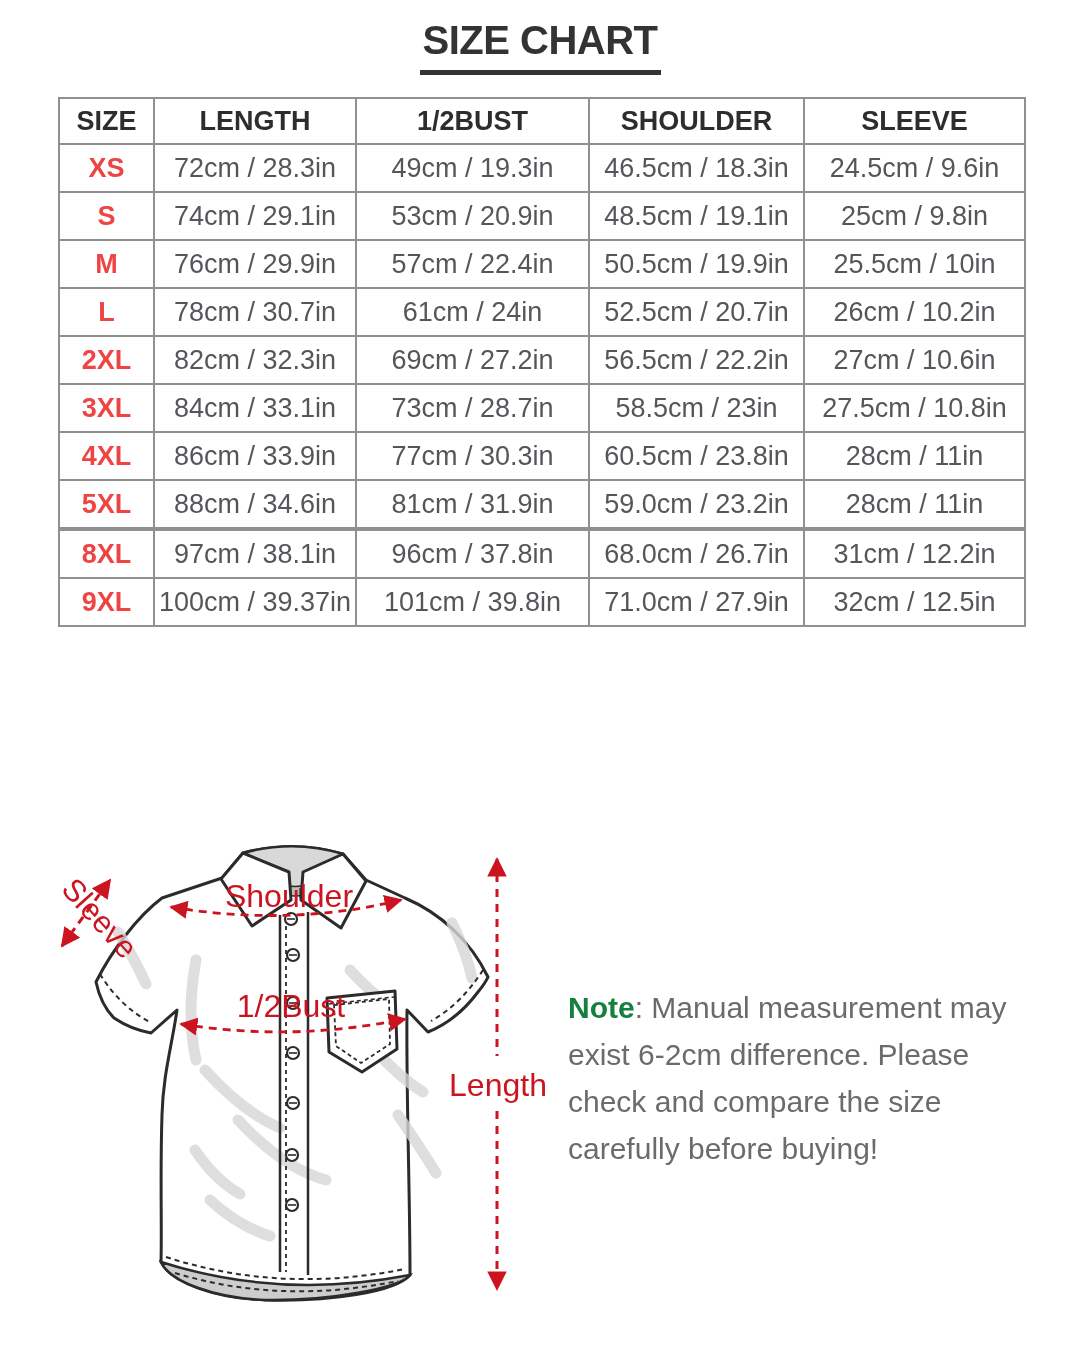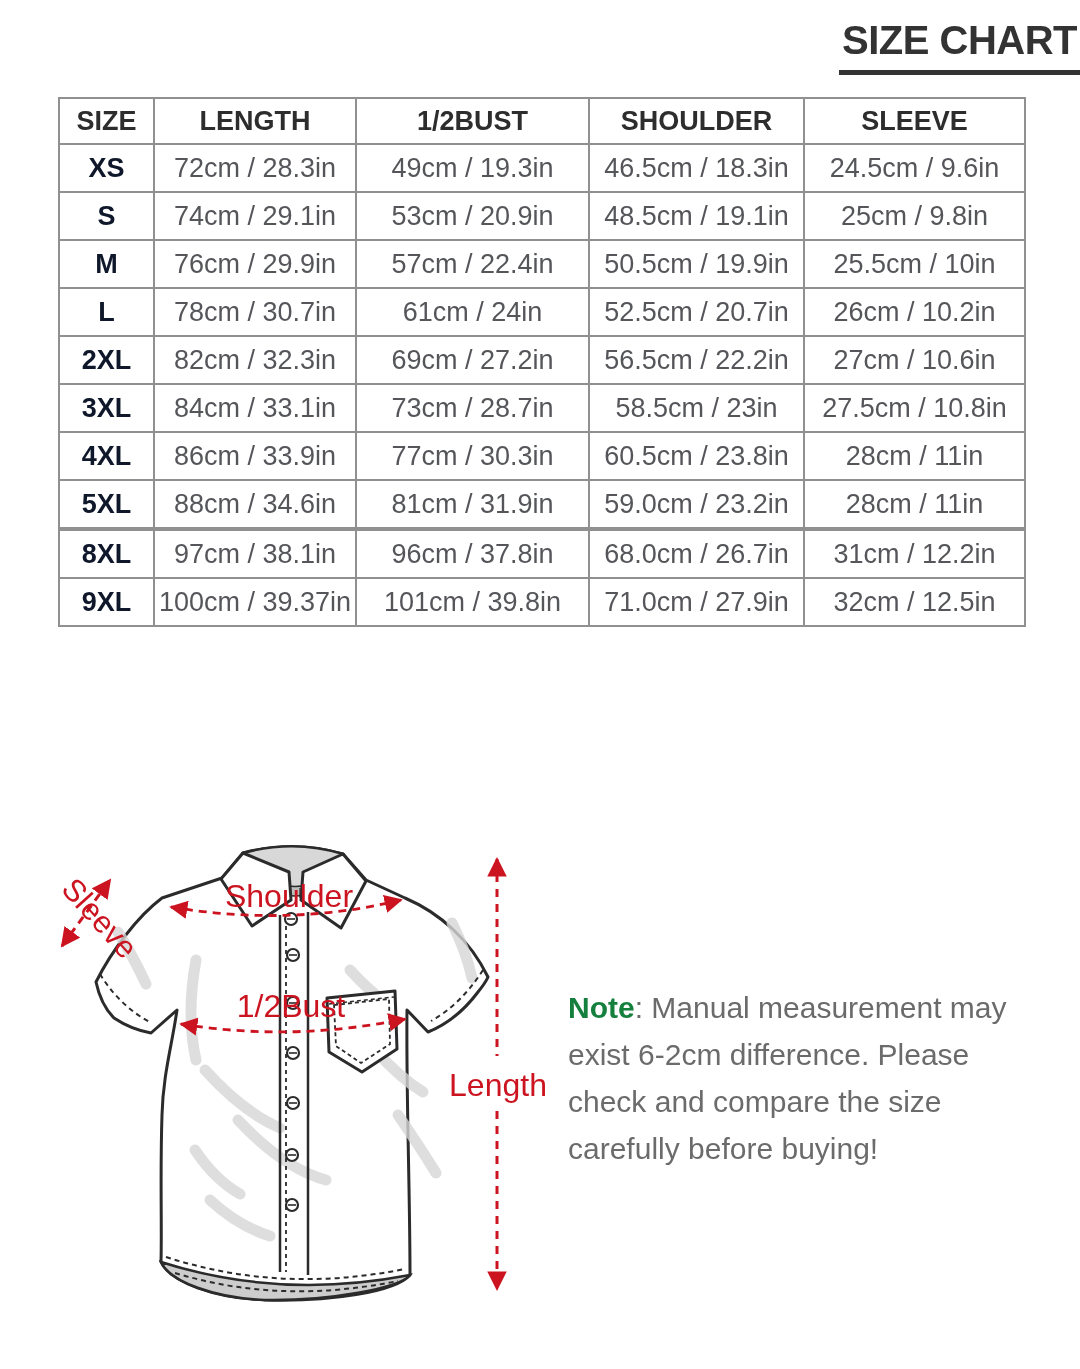--- a/index.html
+++ b/index.html
@@ -4,21 +4,21 @@
 <style>
   html,body { margin:0; padding:0; }
   body {
     width:1080px; height:1369px; position:relative;
     background:#ffffff;
     font-family:"Liberation Sans", sans-serif;
     overflow:hidden;
   }
 
   
-  .title-wrap { position:absolute; left:0; top:18px; width:1080px; text-align:right; }
+  .title-wrap { position:absolute; left:0; top:18px; width:1080px; text-align:center; }
   .title {
     display:inline-block;
     font-size:40px; font-weight:bold; letter-spacing:-0.5px;
     color:#333333;
     border-bottom:5px solid #333333;
     padding:0 3px 7px 3px;
   }
 
   
   .size-table {
@@ -28,21 +28,21 @@
     background:#fff;
   }
   .size-table th, .size-table td {
     border:2px solid #909090;
     text-align:center; vertical-align:middle;
     padding:0;
     font-size:27px;
     overflow:hidden; white-space:nowrap;
   }
   .size-table thead th { height:44px; font-weight:bold; color:#2d2d2d; }
-  .size-table tbody th { height:46px; font-weight:bold; color:#0f172a; }
+  .size-table tbody th { height:46px; font-weight:bold; color:#ef4444; }
   .size-table tbody td { height:46px; font-weight:normal; color:#55565a; }
   .size-table tbody tr:nth-child(8) th, .size-table tbody tr:nth-child(8) td { border-bottom-width:4px; }
   .size-table tbody tr:nth-child(12) th, .size-table tbody tr:nth-child(12) td { border-bottom-width:4px; }
   .col-size   { width:95px; }
   .col-length { width:202px; }
   .col-bust   { width:233px; }
   .col-shoulder { width:215px; }
   .col-sleeve { width:221px; }
 
   

